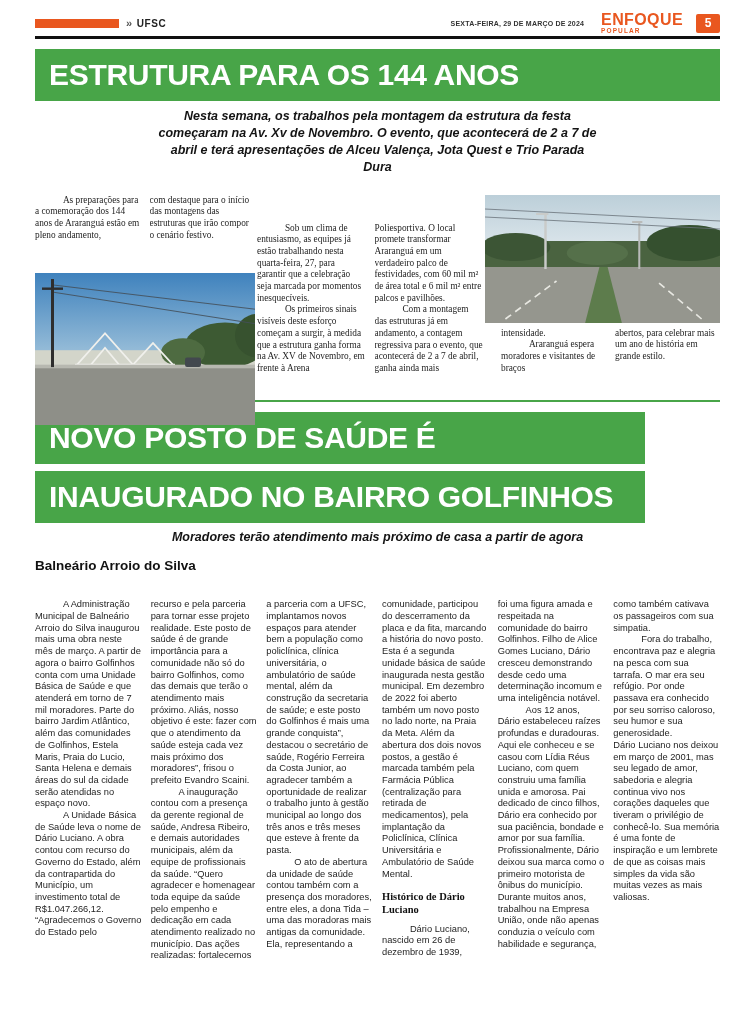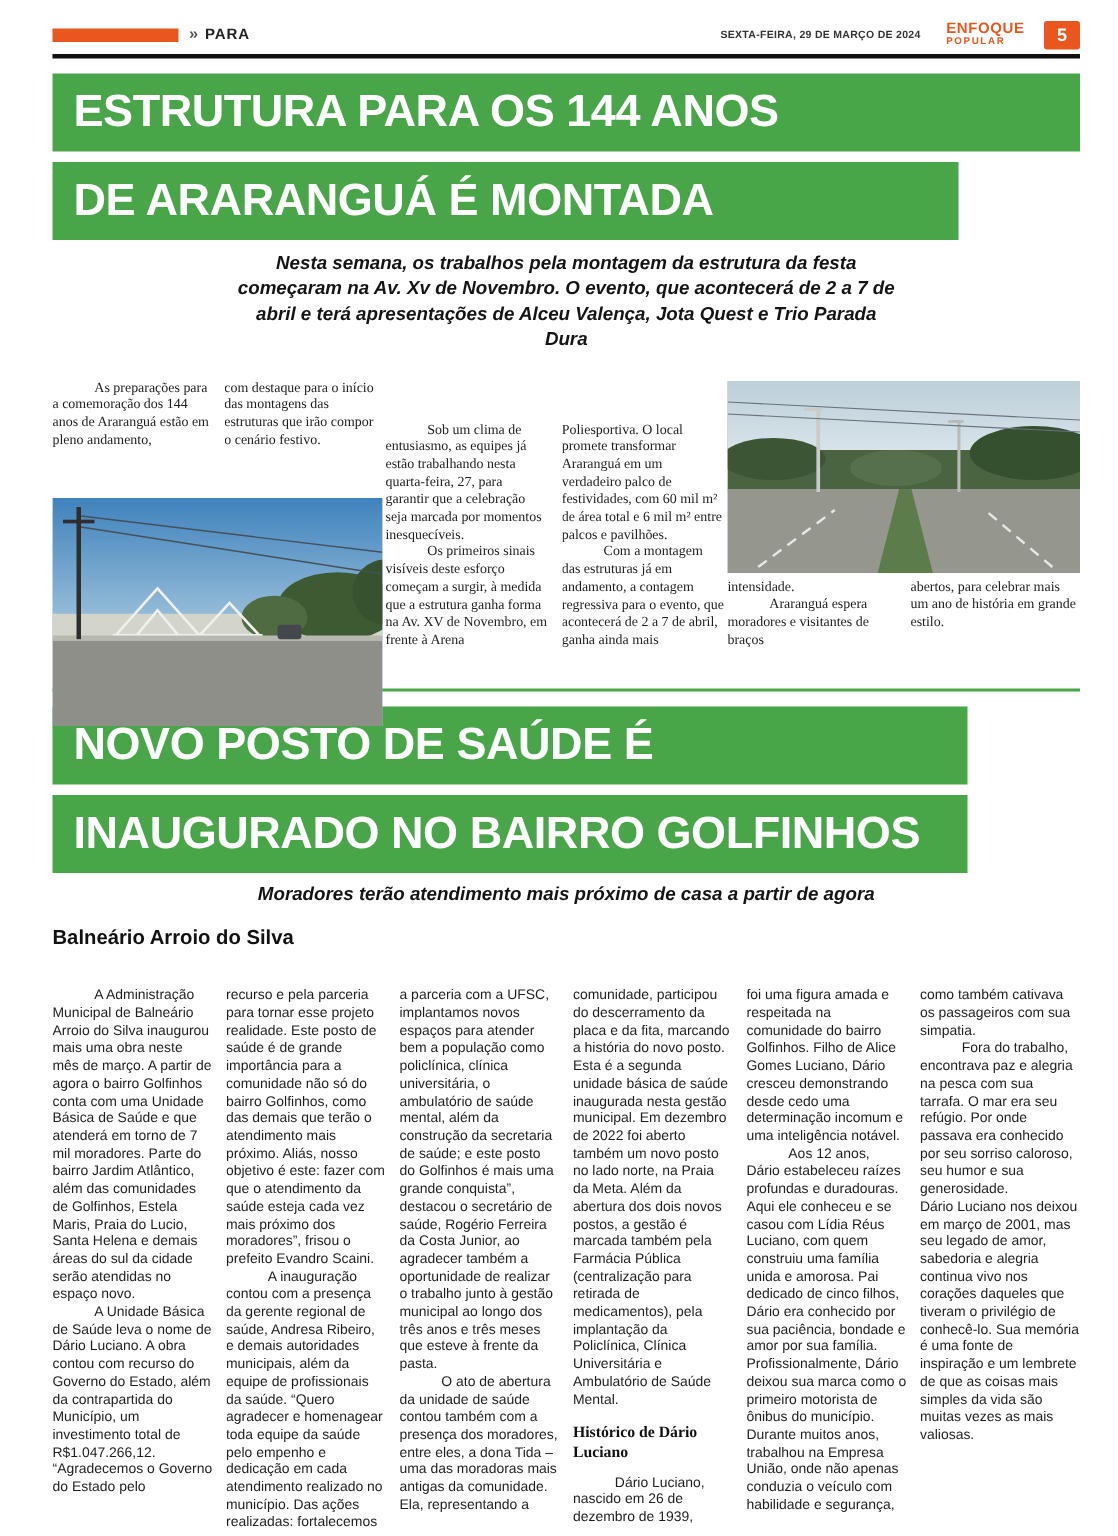--- a/index.html
+++ b/index.html
@@ -13,21 +13,21 @@
   .page{width:745px;height:1024px;padding:12px 25px 0 35px;position:relative;}
 
   
   header{display:flex;align-items:center;gap:7px;height:22px;}
   .kicker-swatch{width:84px;height:9px;background:var(--orange);}
   .kicker{display:flex;align-items:center;gap:4px;font-size:10px;font-weight:bold;letter-spacing:.6px;color:#222;}
   .kicker .chev{color:#555;font-size:11px;}
   .spacer{flex:1;}
   .hdr-date{font-size:7px;font-weight:bold;color:#333;letter-spacing:.2px;text-transform:uppercase;}
   .logo{line-height:1;margin-left:10px;}
-  .logo-top{font-size:10px;font-weight:800;color:var(--orange);letter-spacing:.4px;}
+  .logo-top{font-size:16px;font-weight:800;color:var(--orange);letter-spacing:.4px;}
   .logo-bottom{font-size:6.5px;font-weight:bold;color:var(--orange);letter-spacing:1.1px;}
   .pagenum{width:24px;height:19px;background:var(--orange);color:#fff;font-size:12px;font-weight:bold;
            display:flex;align-items:center;justify-content:center;border-radius:2px;margin-left:6px;}
   .hdr-rule{border-bottom:3px solid #101010;margin-top:2px;}
 
   
   .bars{margin-top:10px;}
   .bar{background:var(--green);color:#fff;font-weight:bold;font-size:30px;letter-spacing:-.3px;
        height:52px;display:flex;align-items:center;padding:4px 14px;white-space:nowrap;}
   .bar + .bar{margin-top:7px;}
@@ -49,56 +49,53 @@
   .a1-grid{display:grid;grid-template-columns:220px 226px 1fr;column-gap:2px;height:202px;margin-top:19px;font-family:Liberation Serif, serif;}
   .a1-left{display:flex;flex-direction:column;}
   .a1-left .cols2{height:74px;}
   .cols2{display:grid;grid-template-columns:1fr 1fr;column-gap:9px;}
   .a1-mid{height:202px;margin-top:28px;}
   .a1-right{display:flex;flex-direction:column;}
   figure.photo{flex:1;overflow:hidden;background:#9db6c6;}
   figure.photo svg{width:100%;height:100%;display:block;}
   .a1-left figure.photo{margin-top:4px;}
   .a1-right figure.photo{flex:0 0 128px;}
-  .a1-right .cols2{margin-top:5px;flex:1;}
+  .a1-right .cols2{margin-top:5px;flex:1;margin-left:16px;}
 
   .green-rule{height:2px;background:var(--green);margin-top:3px;}
 
   
   .a2-grid{display:grid;grid-template-columns:repeat(6,1fr);column-gap:9px;height:374px;margin-top:26px;overflow:hidden;}
   .subhead{font-size:10.5px;font-weight:bold;line-height:1.25;margin:10px 0 7px;color:#111;font-family:Liberation Serif, serif;}
 </style>
 </head>
 <body>
 
 <div class="page">
 
   <header>
     <div class="kicker-swatch"></div>
     <div class="kicker">
       <span class="chev">»</span>
-      <span>PARA</span>
+      <span>UFSC</span>
     </div>
     <div class="spacer"></div>
     <div class="hdr-date">SEXTA-FEIRA, 29 DE MARÇO DE 2024</div>
     <div class="logo">
       <div class="logo-top">ENFOQUE</div>
       <div class="logo-bottom">POPULAR</div>
     </div>
     <div class="pagenum">5</div>
   </header>
   <div class="hdr-rule"></div>
 
   <section>
     <div class="bars">
       <div class="bar w-full">
           <span>ESTRUTURA PARA OS 144 ANOS</span>
-        </div>
-      <div class="bar w-604">
-          <span>DE ARARANGUÁ É MONTADA</span>
         </div>
     </div>
     <p class="deck">Nesta semana, os trabalhos pela montagem da estrutura da festa começaram na Av. Xv de Novembro. O evento, que acontecerá de 2 a 7 de abril e terá apresentações de Alceu Valença, Jota Quest e Trio Parada Dura</p>
 
     <div class="a1-grid">
       <div class="a1-left">
         <div class="cols2">
           <div class="bt">   As preparações para a comemoração dos 144 anos de Araranguá estão em pleno andamento,</div>
           <div class="bt">com destaque para o início das montagens das estruturas que irão compor o cenário festivo.</div>
         </div>

